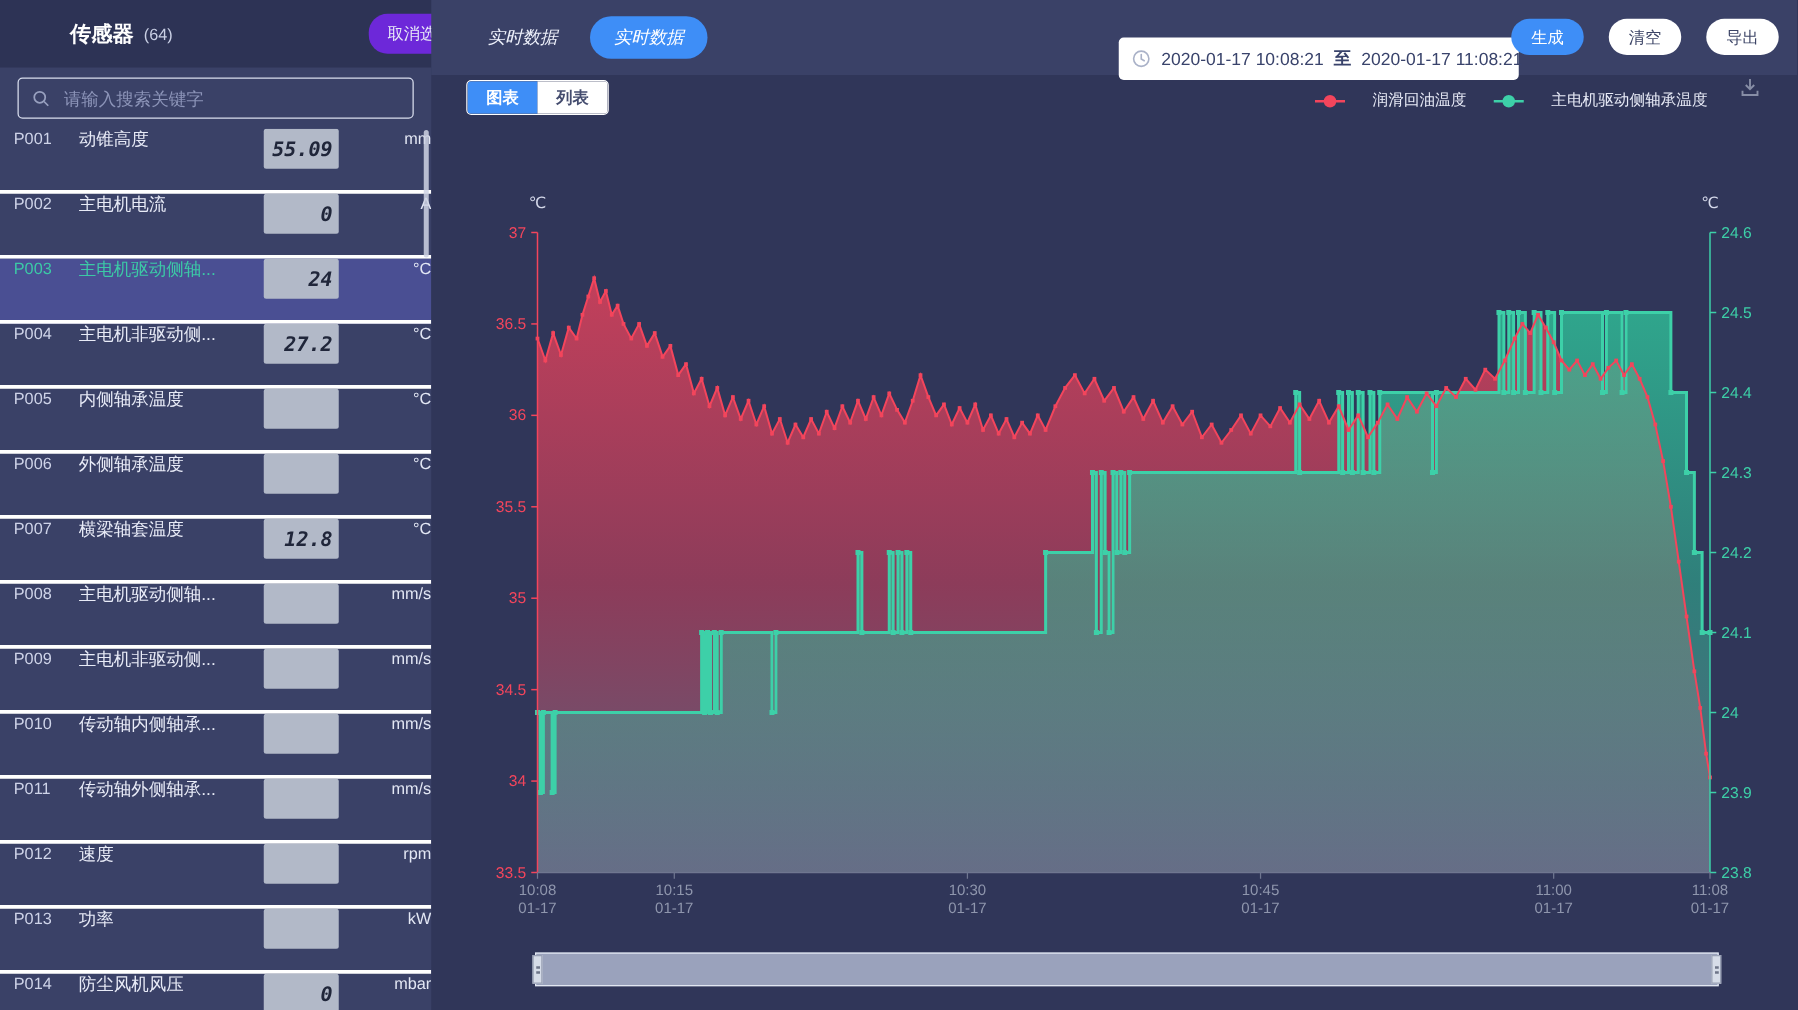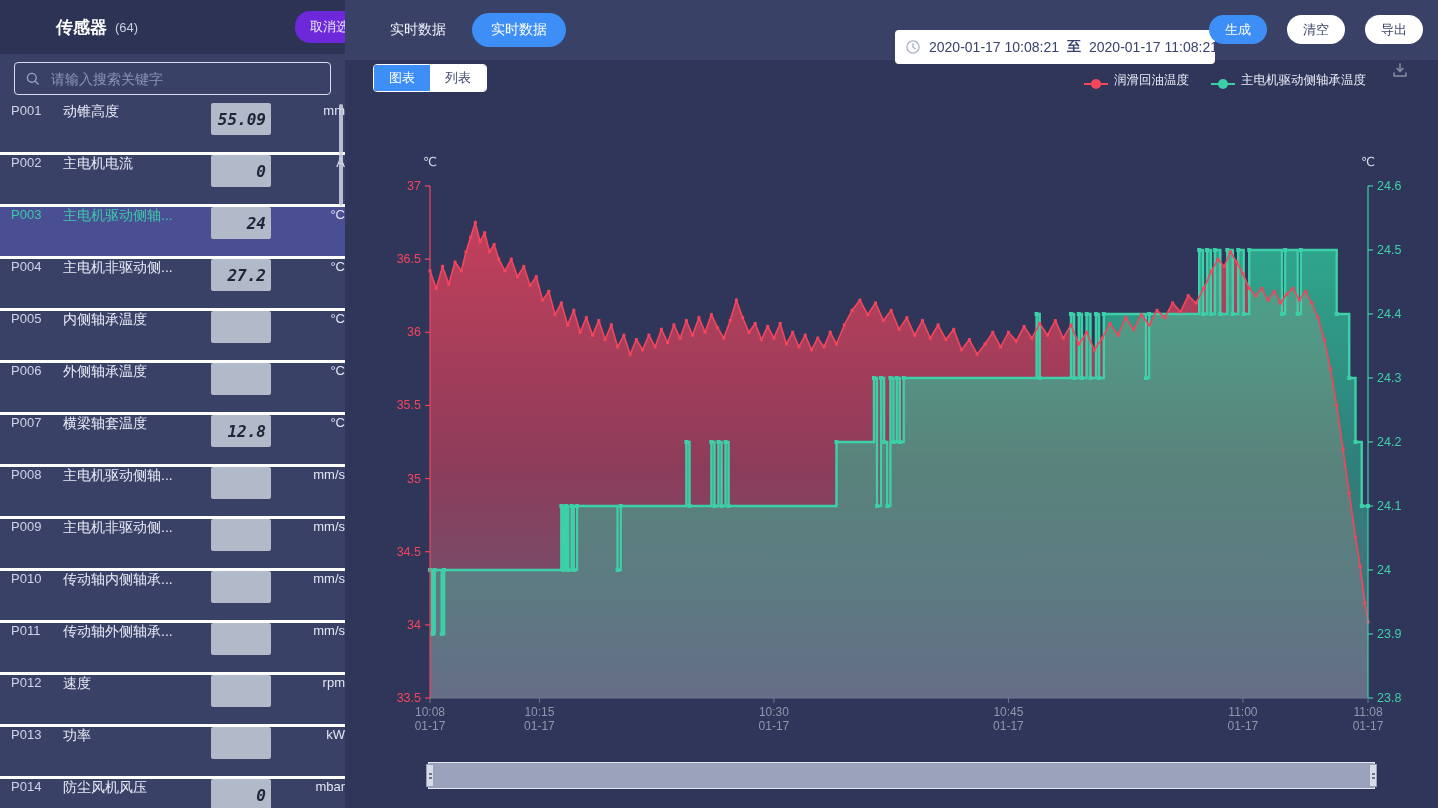--- a/index.html
+++ b/index.html
@@ -23,36 +23,36 @@
              font-family:"DejaVu Sans Mono",monospace;font-size:16px;font-weight:bold;
              display:flex;align-items:center;justify-content:flex-end;padding-right:5px;box-sizing:border-box;font-style:italic;}
   .row .sunit{flex:1;text-align:right;font-size:13px;color:#e3e7f4;}
   .row.selected{background:#4a4f93;}
   .row.selected .sid,.row.selected .sname{color:#3cc9a6;}
   #sidebar-scroll{position:absolute;right:2px;top:104px;width:4px;height:102px;border-radius:2px;background:#cfd4e4;opacity:.85;}
 
   
   #main{position:absolute;left:345px;top:0;width:1093px;height:808px;}
   #topbar{position:absolute;left:0;top:0;width:1093px;height:60px;background:#3a4167;display:flex;align-items:center;}
-  #top-tabs{display:flex;align-items:center;margin-left:45px;gap:26px;}
+  #top-tabs{display:flex;align-items:center;margin-left:45px;gap:26px;font-style:italic;}
   .top-tab{color:#eef1fb;font-size:14px;padding:8px 0;cursor:pointer;white-space:nowrap;}
   .top-tab.active{background:#3e8ef7;color:#fff;border-radius:17px;padding:8px 19px;}
   #date-box{position:absolute;left:550px;top:30px;width:320px;height:34px;background:#fff;border-radius:4px;display:flex;align-items:center;box-sizing:border-box;cursor:pointer;}
   #date-box .dtxt{color:#39436b;font-size:14px;white-space:nowrap;}
   #date-box .dsep{color:#39436b;font-size:14px;margin:0 8px;font-weight:bold;}
   #top-buttons{position:absolute;right:15px;top:15px;display:flex;gap:20px;}
   .pill-btn{height:29px;border:none;border-radius:15px;padding:0 16px;font-size:13px;cursor:pointer;background:#fff;color:#3c4466;font-family:inherit;text-align:center;}
   .pill-btn.primary{background:#3e8ef7;color:#fff;}
 
   
-  #view-toggle{position:absolute;left:28px;top:64px;display:flex;border-radius:4px;overflow:hidden;border:1px solid #fff;}
+  #view-toggle{position:absolute;left:28px;top:64px;display:flex;border-radius:4px;overflow:hidden;border:1px solid #fff;font-weight:bold;}
   .vtab{width:56px;height:26px;display:flex;align-items:center;justify-content:center;font-size:13px;cursor:pointer;background:#fff;color:#444c6e;}
   .vtab.active{background:#3e8ef7;color:#fff;}
   #legend{position:absolute;right:72px;top:72px;display:flex;gap:22px;align-items:center;}
-  .legend-item{display:flex;align-items:flex-end;gap:6px;cursor:pointer;}
+  .legend-item{display:flex;align-items:center;gap:22px;cursor:pointer;}
   .legend-marker{position:relative;width:24px;height:10px;display:inline-block;}
   .legend-marker .lline{position:absolute;left:0;top:4px;width:24px;height:2px;}
   .legend-marker .ldot{position:absolute;left:7px;top:0;width:10px;height:10px;border-radius:50%;}
   .legend-label{color:#e8ebf7;font-size:12.5px;white-space:nowrap;}
   #download-icon{position:absolute;right:28px;top:60px;cursor:pointer;}
 
   #chart-svg{position:absolute;left:0;top:100px;}
   #chart-svg text{font-family:"Liberation Sans","DejaVu Sans",sans-serif;}
 
   

